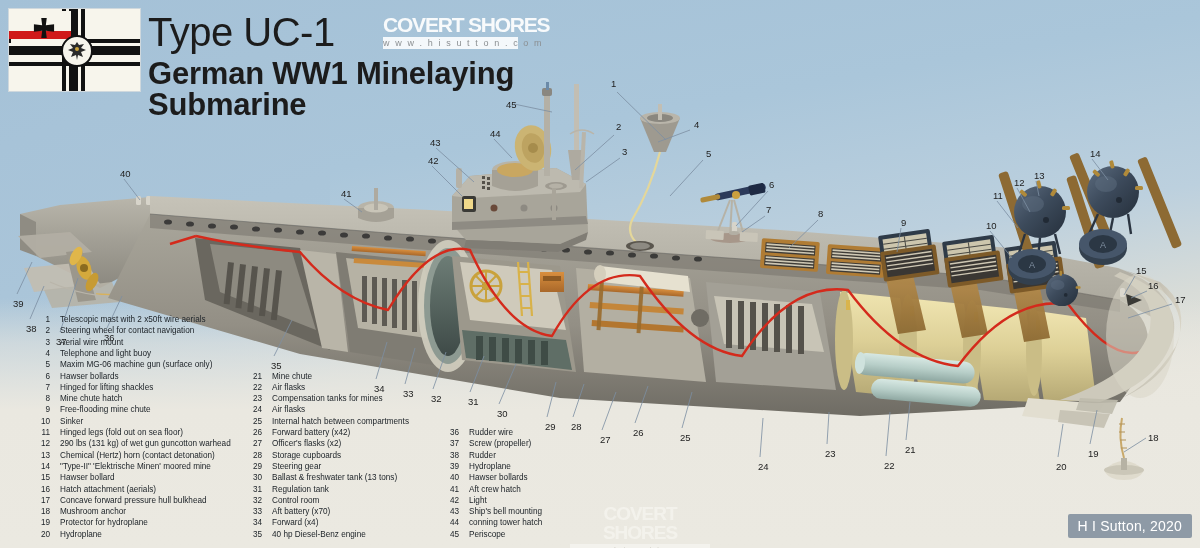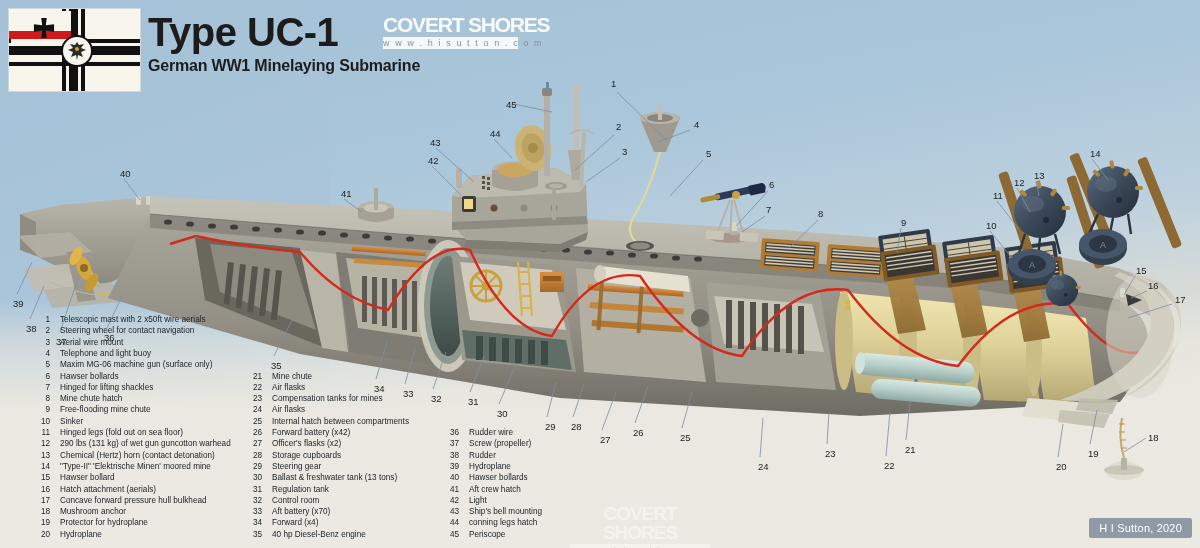--- a/index.html
+++ b/index.html
@@ -25,38 +25,38 @@
     border:1px solid #cfd8dd;box-sizing:border-box;overflow:hidden;}
   .flag .hbar{position:absolute;left:0;width:133px;background:#111;}
   .flag .vbar{position:absolute;top:0;height:84px;background:#111;}
   .flag .red{position:absolute;left:0;top:22px;width:62px;height:8px;background:#d01a1a;}
   .flag .canton{position:absolute;left:2px;top:2px;width:60px;height:34px;background:#f7f5ec;}
   .flag .cross{position:absolute;left:24px;top:8px;width:22px;height:22px;}
   .flag .disc{position:absolute;left:52px;top:26px;width:32px;height:32px;border-radius:50%;
     background:#f7f5ec;border:2px solid #111;box-sizing:border-box;}
   .flag .eagle{position:absolute;left:56px;top:30px;width:24px;height:24px;}
 
-  .title{position:absolute;left:148px;top:12px;font-size:40px;font-weight:bold;color:#1c1c1c;
+  .title{position:absolute;left:148px;top:12px;font-size:40px;font-weight:normal;color:#1c1c1c;
     letter-spacing:-.5px;line-height:1;}
-  .subtitle{position:absolute;left:148px;top:58px;font-size:16px;font-weight:bold;color:#1c1c1c;
+  .subtitle{position:absolute;left:148px;top:58px;font-size:31px;font-weight:bold;color:#1c1c1c;
     letter-spacing:-.2px;line-height:1;}
 
   .cs-logo{position:absolute;left:383px;top:14px;width:135px;}
   .cs-logo .cs-top{font-size:21px;font-weight:bold;color:#ffffff;letter-spacing:-1.2px;
     line-height:1;opacity:.92;white-space:nowrap;}
   .cs-logo .cs-bot{margin-top:2px;background:rgba(255,255,255,.88);color:#8b8f92;font-size:9px;
     letter-spacing:1.6px;text-align:center;padding:1px 0;white-space:nowrap;}
 
   
   .watermark{position:absolute;left:570px;top:504px;width:140px;text-align:center;opacity:.55;}
   .watermark .wm-top{font-size:19px;font-weight:bold;color:#fbfaf5;letter-spacing:-1px;line-height:1;}
   .watermark .wm-bot{margin-top:2px;background:rgba(255,255,255,.75);color:#b5b3a8;font-size:8px;
     letter-spacing:1.5px;padding:1px 0;}
 
-  .credit{position:absolute;right:8px;bottom:10px;background:#8e9aa6;color:#fff;font-size:11px;
+  .credit{position:absolute;right:8px;bottom:10px;background:#8e9aa6;color:#fff;font-size:14px;
     padding:4px 10px;border-radius:2px;letter-spacing:.2px;}
 
   
   .legend{position:absolute;bottom:4px;left:0;width:1200px;height:205px;}
   .legcol{position:absolute;font-size:8.2px;color:#20262b;line-height:11.3px;}
   .legcol.c1{left:28px;bottom:4px;}
   .legcol.c2{left:240px;bottom:4px;}
   .legcol.c3{left:437px;bottom:4px;}
   .legrow{display:flex;white-space:nowrap;}
   .legnum{width:22px;text-align:right;padding-right:10px;flex:none;}
@@ -923,21 +923,21 @@
         <div class="legrow">
           <span class="legnum">42</span>
           <span>Light</span>
         </div>
         <div class="legrow">
           <span class="legnum">43</span>
           <span>Ship's bell mounting</span>
         </div>
         <div class="legrow">
           <span class="legnum">44</span>
-          <span>conning legs hatch</span>
+          <span>conning tower hatch</span>
         </div>
         <div class="legrow">
           <span class="legnum">45</span>
           <span>Periscope</span>
         </div>
       </div>
   </div>
 
 </div>
 

